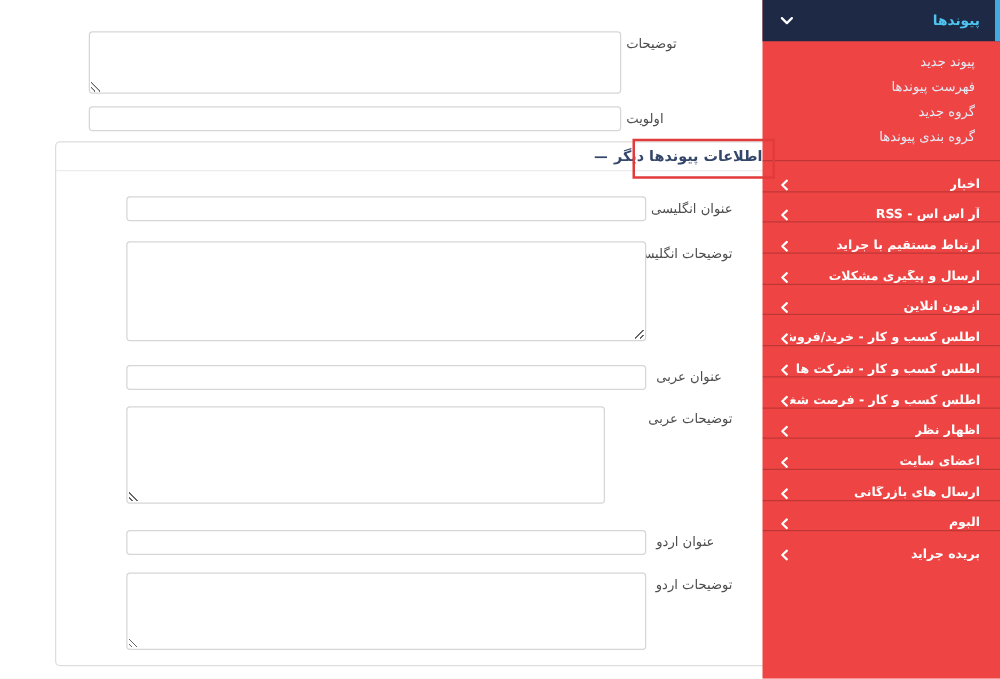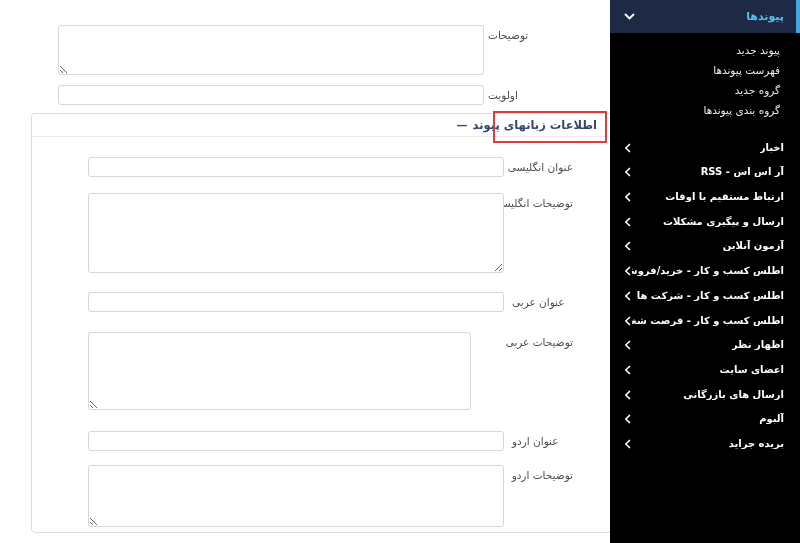--- a/index.html
+++ b/index.html
@@ -1,20 +1,20 @@
 <!DOCTYPE html>
 <html lang="fa"><head>
 <meta charset="utf-8">
 <style>
   html,body{margin:0;padding:0;}
   body{font-family:"DejaVu Sans",sans-serif;background:#e9e9e9;}
   .screen{position:relative;width:800px;height:543px;background:#ffffff;overflow:hidden;margin:0 auto;}
 
   
-  .content{position:absolute;left:4px;top:0;width:610px;height:543px;background:#fff;direction:rtl;border-radius:6px;}
+  .content{position:absolute;left:17px;top:0;width:610px;height:543px;background:#fff;direction:rtl;border-radius:6px;}
   .top-form{position:relative;padding-top:25px;margin:0 62px 0 54px;}
   .txt{box-sizing:border-box;background:#fff;border:1px solid #d6d6d6;border-radius:3px;
        font-family:"DejaVu Sans",sans-serif;font-size:11px;color:#333;padding:2px 6px;outline:none;}
   input.txt{height:20px;width:428px;}
   textarea.txt{width:428px;height:78px;resize:both;}
   .frow{display:flex;align-items:flex-start;}
   .frow label{width:68px;flex-shrink:0;padding:4px 10px 0 4px;box-sizing:border-box;
               font-size:10.5px;color:#4d4d4d;text-align:left;white-space:nowrap;direction:rtl;}
   .top-form .frow-1{margin-bottom:10px;}
   .top-form textarea.txt{height:50px;}
@@ -26,34 +26,34 @@
                  padding:0 14px;border-bottom:1px solid #ececec;cursor:pointer;}
   .panel-title{font-size:11.5px;font-weight:bold;color:#34476b;}
   .collapse-icon{font-size:11px;font-weight:bold;color:#34476b;margin-right:5px;}
   .red-annotation{position:absolute;top:-3px;right:4px;width:110px;height:28px;
                   border:2px solid #e23b3b;pointer-events:none;z-index:5;}
   .panel-body{padding:20px 28px 0 56px;}
   .panel-body .frow label{width:79px;padding-left:8px;}
   .panel-body input.txt,.panel-body textarea.txt{width:417px;}
   .panel-body .frow:nth-child(1){margin-bottom:16px;}
   .panel-body .frow:nth-child(2){margin-bottom:19px;}
-  .panel-body .frow:nth-child(3){margin-bottom:20px;}
+  .panel-body .frow:nth-child(3){margin-bottom:13px;}
   .panel-body .frow:nth-child(4){margin-bottom:21px;gap:33px;}
   .panel-body .frow:nth-child(5){margin-bottom:14px;}
   .panel-body .frow:nth-child(2) textarea{height:80px;}
   .panel-body .frow:nth-child(4) textarea{height:78px;}
   .panel-body .frow:nth-child(6) textarea{height:62px;}
 
   
-  .sidebar{position:absolute;left:610px;top:0;width:190px;height:543px;background:#000000;direction:rtl;}
+  .sidebar{position:absolute;left:610px;top:0;width:190px;height:543px;background:#ef4444;direction:rtl;}
   .side-header{position:relative;height:33px;display:flex;align-items:center;justify-content:space-between;
                background:#1d2945;padding:0 16px 0 14px;cursor:pointer;}
   .side-header .side-label{color:#4dc5f0;font-size:11px;font-weight:bold;}
   .side-header::after{content:"";position:absolute;right:0;top:0;bottom:0;width:4px;background:#3fa9e0;}
-  .submenu{padding:7px 0 8px;text-decoration:underline;}
+  .submenu{padding:7px 0 8px;}
   .submenu-item{display:block;padding:4px 20px 4px 16px;text-align:right;color:#e4eaf4;
                 font-size:10.5px;cursor:pointer;white-space:nowrap;}
   .side-item{height:24.7px;box-sizing:border-box;display:flex;align-items:flex-end;justify-content:space-between;
              padding:0 16px 0 14px;border-top:1px solid rgba(0,0,0,0.2);cursor:pointer;}
   .side-item .side-label{color:#fdfdfd;font-size:10px;font-weight:bold;white-space:nowrap;
                          overflow:hidden;max-width:152px;}
   .chev{display:flex;align-items:center;flex-shrink:0;}
 </style>
 </head>
 <body>
@@ -71,21 +71,21 @@
           <div class="frow frow-2">
     <label>اولویت</label>
   <input class="txt" dir="rtl" style="">
           </div>
         </div>
     </div>
 
     <div class="panel">
       <div class="panel-heading">
         <span class="red-annotation"></span>
-        <span class="panel-title">اطلاعات زبانهای پیوند</span>
+        <span class="panel-title">اطلاعات پیوندها دیگر</span>
         <span class="collapse-icon">—</span>
       </div>
       <div class="panel-body" id="panel-body">
           <div class="frow">
     <label>عنوان انگلیسی</label>
   <input class="txt" dir="ltr" style="">
           </div>
           <div class="frow">
     <label>توضیحات انگلیسی</label>
   <textarea class="txt" dir="ltr" style=""></textarea>
@@ -136,21 +136,21 @@
   </div>
         <div class="side-item">
     <span class="side-label">آر اس اس - RSS</span>
     <span class="chev">
       <svg width="7" height="10" viewBox="0 0 7 10">
               <polyline points="5.5,1.5 1.8,5 5.5,8.5" fill="none" stroke="#ffffff" stroke-width="1.7" stroke-linecap="round" stroke-linejoin="round"></polyline>
             </svg>
     </span>
   </div>
         <div class="side-item">
-    <span class="side-label">ارتباط مستقیم با اوقات</span>
+    <span class="side-label">ارتباط مستقیم با جراید</span>
     <span class="chev">
       <svg width="7" height="10" viewBox="0 0 7 10">
               <polyline points="5.5,1.5 1.8,5 5.5,8.5" fill="none" stroke="#ffffff" stroke-width="1.7" stroke-linecap="round" stroke-linejoin="round"></polyline>
             </svg>
     </span>
   </div>
         <div class="side-item">
     <span class="side-label">ارسال و پیگیری مشکلات</span>
     <span class="chev">
       <svg width="7" height="10" viewBox="0 0 7 10">

